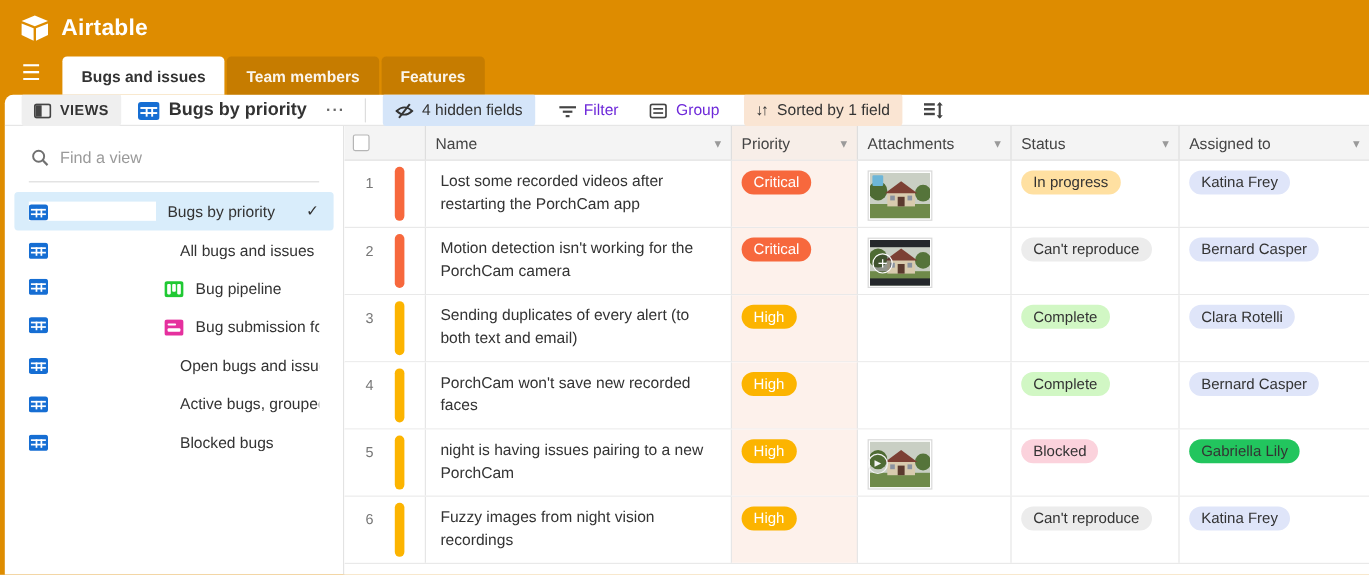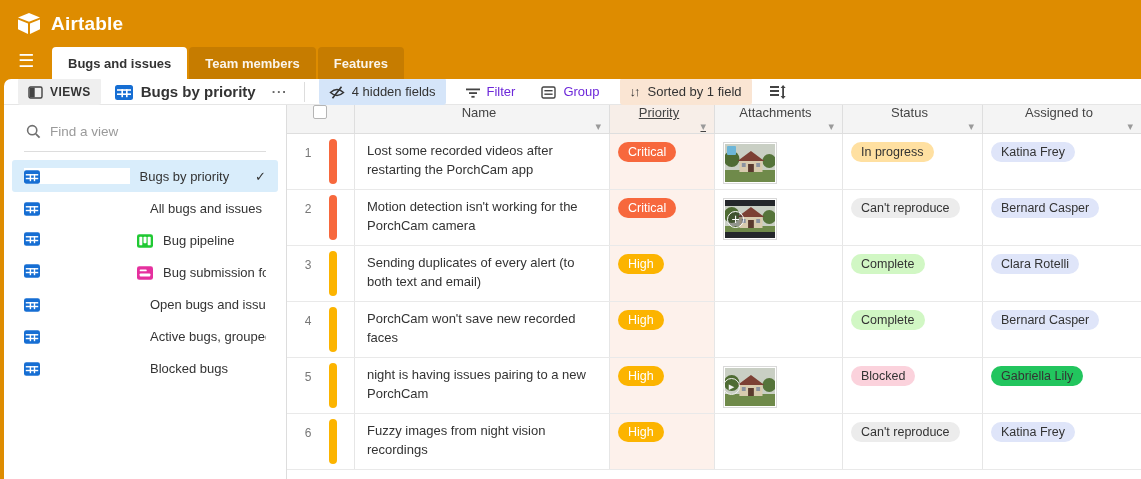--- a/index.html
+++ b/index.html
@@ -48,30 +48,30 @@
   .view-label { flex:1; font-size:13px; color:#333; white-space:nowrap; overflow:hidden; }
   .check { color:#333; font-size:13px; font-weight:700; display:none; }
   .view-item.selected .check { display:block; }
   .vicon { width:16px; height:16px; flex:0 0 16px; display:none; }
   .view-item.icon-grid  .vicon.grid,
   .view-item.icon-kanban .vicon.kanban,
   .view-item.icon-form  .vicon.form { display:block; }
   
   .grid { flex:1; display:flex; flex-direction:column; min-width:0; overflow:hidden; background:#fff; }
   .thead { display:flex; height:29px; flex:0 0 29px; background:#f4f4f4; border-bottom:1px solid #dedede; }
-  .th { display:flex; align-items:center; font-size:13px; color:#444; padding:0 8px; border-right:1px solid #dedede;flex-direction:column; }
+  .th { display:flex; align-items:center; font-size:13px; color:#444; padding:0 8px; border-right:1px solid #dedede; }
   .th .arrow { margin-left:auto; color:#9a9a9a; font-size:11px; cursor:pointer; }
   .th-label { margin-right:6px; }
   .c-num      { width:68px;  flex:0 0 68px; }
   .c-name     { width:255px; flex:0 0 255px; }
   .c-priority { width:105px; flex:0 0 105px; }
   .c-attach   { width:128px; flex:0 0 128px; }
   .c-status   { width:140px; flex:0 0 140px; }
   .c-assigned { flex:1; border-right:none !important;align-items:center; }
-  .th.c-priority { background:#f7eee8;text-decoration:underline; }
+  .th.c-priority { background:#f7eee8; }
   .th.c-num { justify-content:flex-start; padding-left:7px; }
   .checkbox { width:14px; height:14px; border:1.5px solid #b5b5b5; border-radius:2px; background:#fff; cursor:pointer; }
   .tbody { flex:1; }
   .trow { display:flex; height:56px; border-bottom:1px solid #e9e9e9; background:#fff; }
   .cell { border-right:1px solid #e6e6e6; padding:8px 8px 0 8px; overflow:hidden; }
   .cell.c-priority { background:#fdf1eb; }
   .cell.c-num { display:flex; padding:0; }
   .rownum { color:#777; font-size:12px; margin:12px 0 0 14px; width:14px; text-align:center; }
   .rowbar { width:8px; border-radius:4px; margin:5px 0 5px 14px; background:#ccc; }
   .nametext { font-size:13px; color:#333; line-height:1.45; display:block; padding-left:4px; }

